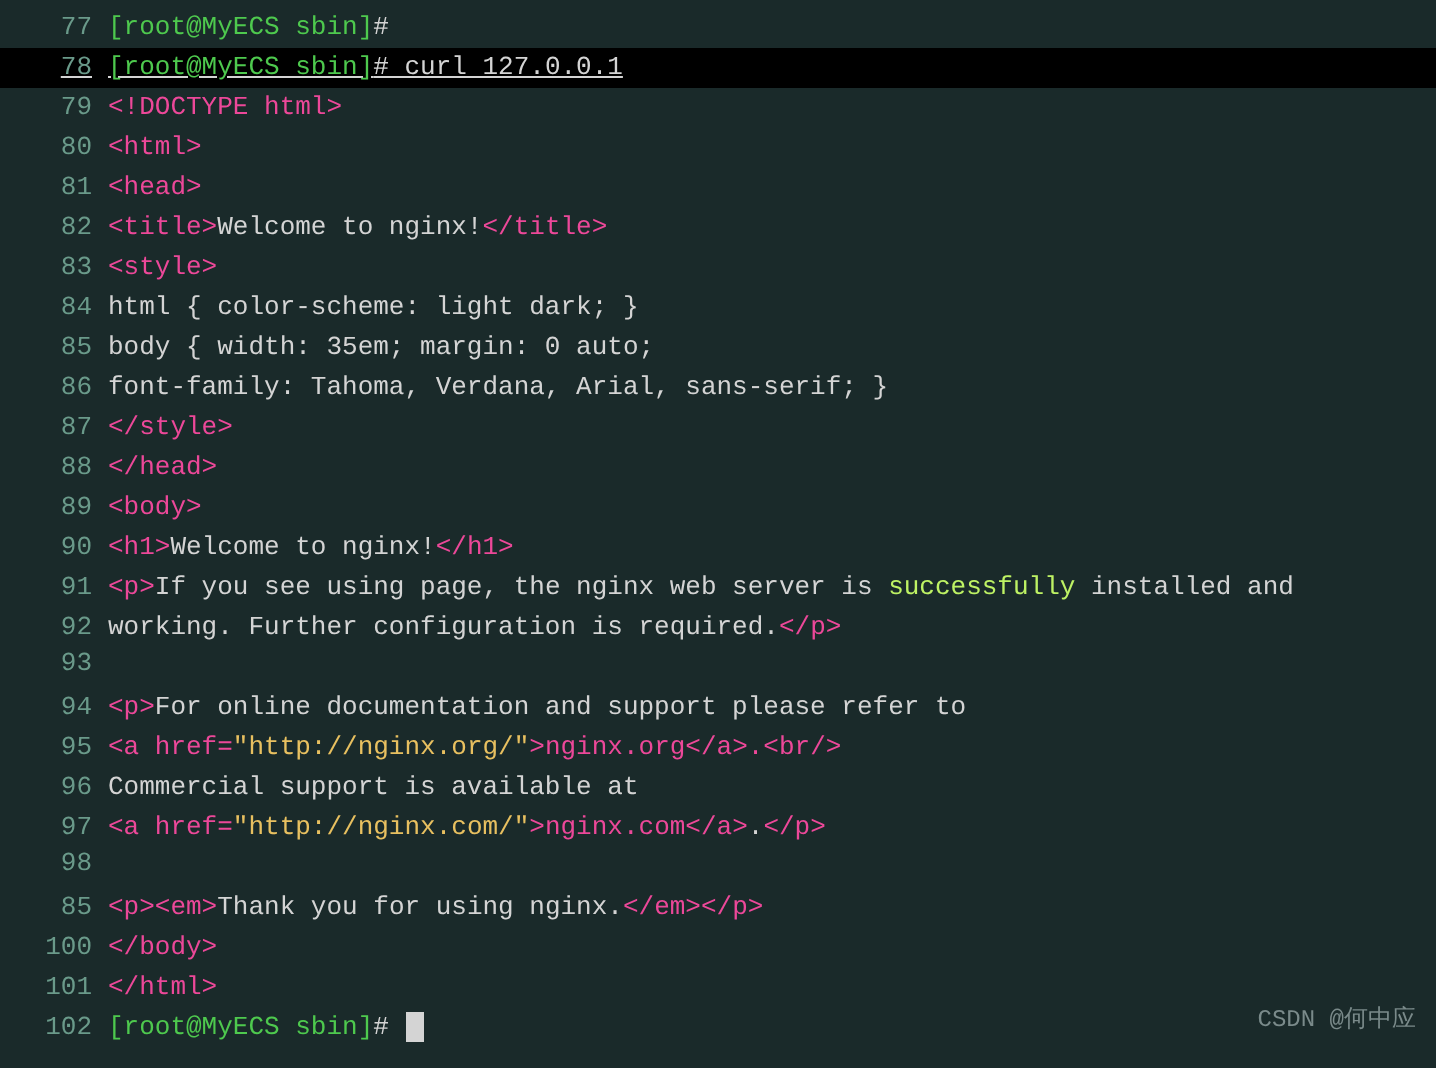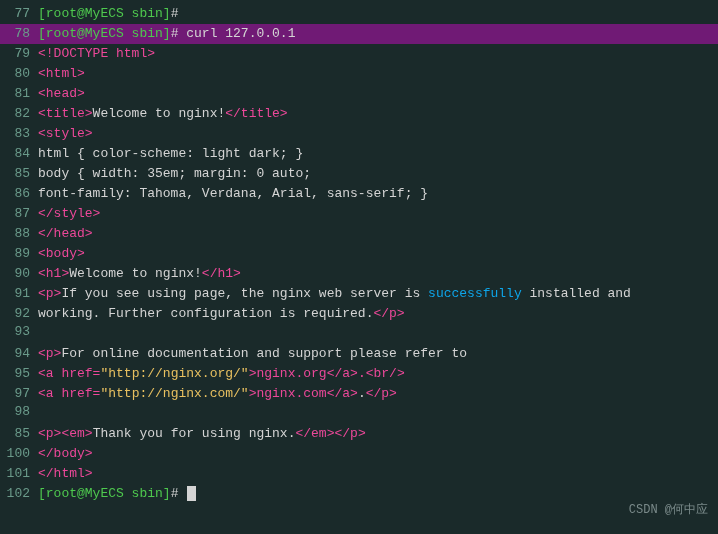--- a/index.html
+++ b/index.html
@@ -17,45 +17,46 @@
       height: 534px;
       background-color: #1a2a2a;
       padding: 4px 0;
       overflow: hidden;
       position: relative;
     }
     .line {
       display: flex;
       align-items: baseline;
       height: 20px;
-      padding: 0 2px;
+      padding: 0 18px;
     }
     .line-number {
       width: 36px;
       min-width: 36px;
       text-align: right;
       color: #6a9a8a;
       padding-right: 8px;
       user-select: none;
       font-size: 13px;
     }
     .line-content {
       flex: 1;
       white-space: pre;
       font-size: 13px;
       line-height: 20px;
     }
     
     .c-white { color: #d4d4d4; }
     .c-green { color: #4ec94e; }
-    .c-bright-green { color: #0ea5e9; }
+    .c-bright-green { color: #bef264; }
     .c-tag { color: #ec4899; font-family: Liberation Mono, monospace; }
     .c-string { color: #e8c060; }
     .highlight-line {
-      background-color: #701a75;
+      background-color: #000000;
+      text-decoration: underline;
     }
     .cursor {
       display: inline-block;
       width: 9px;
       height: 15px;
       background-color: #d4d4d4;
       vertical-align: text-bottom;
       margin-left: 1px;
     }
     .watermark {
@@ -142,20 +143,24 @@
       </div>
       <div class="line">
         <span class="line-number">94</span>
         <span class="line-content"><span class="c-tag">&lt;p&gt;</span><span class="c-white">For online documentation and support please refer to</span></span>
       </div>
       <div class="line">
         <span class="line-number">95</span>
         <span class="line-content"><span class="c-tag">&lt;a href=</span><span class="c-string">"http://nginx.org/"</span><span class="c-tag">&gt;nginx.org&lt;/a&gt;</span><span class="c-tag">.&lt;br/&gt;</span></span>
       </div>
       <div class="line">
+        <span class="line-number">96</span>
+        <span class="line-content"><span class="c-white">Commercial support is available at</span></span>
+      </div>
+      <div class="line">
         <span class="line-number">97</span>
         <span class="line-content"><span class="c-tag">&lt;a href=</span><span class="c-string">"http://nginx.com/"</span><span class="c-tag">&gt;nginx.com&lt;/a&gt;</span><span class="c-white">.</span><span class="c-tag">&lt;/p&gt;</span></span>
       </div>
       <div class="line">
         <span class="line-number">98</span>
         <span class="line-content"></span>
       </div>
       <div class="line">
         <span class="line-number">85</span>
         <span class="line-content"><span class="c-tag">&lt;p&gt;</span><span class="c-tag">&lt;em&gt;</span><span class="c-white">Thank you for using nginx.</span><span class="c-tag">&lt;/em&gt;</span><span class="c-tag">&lt;/p&gt;</span></span>

